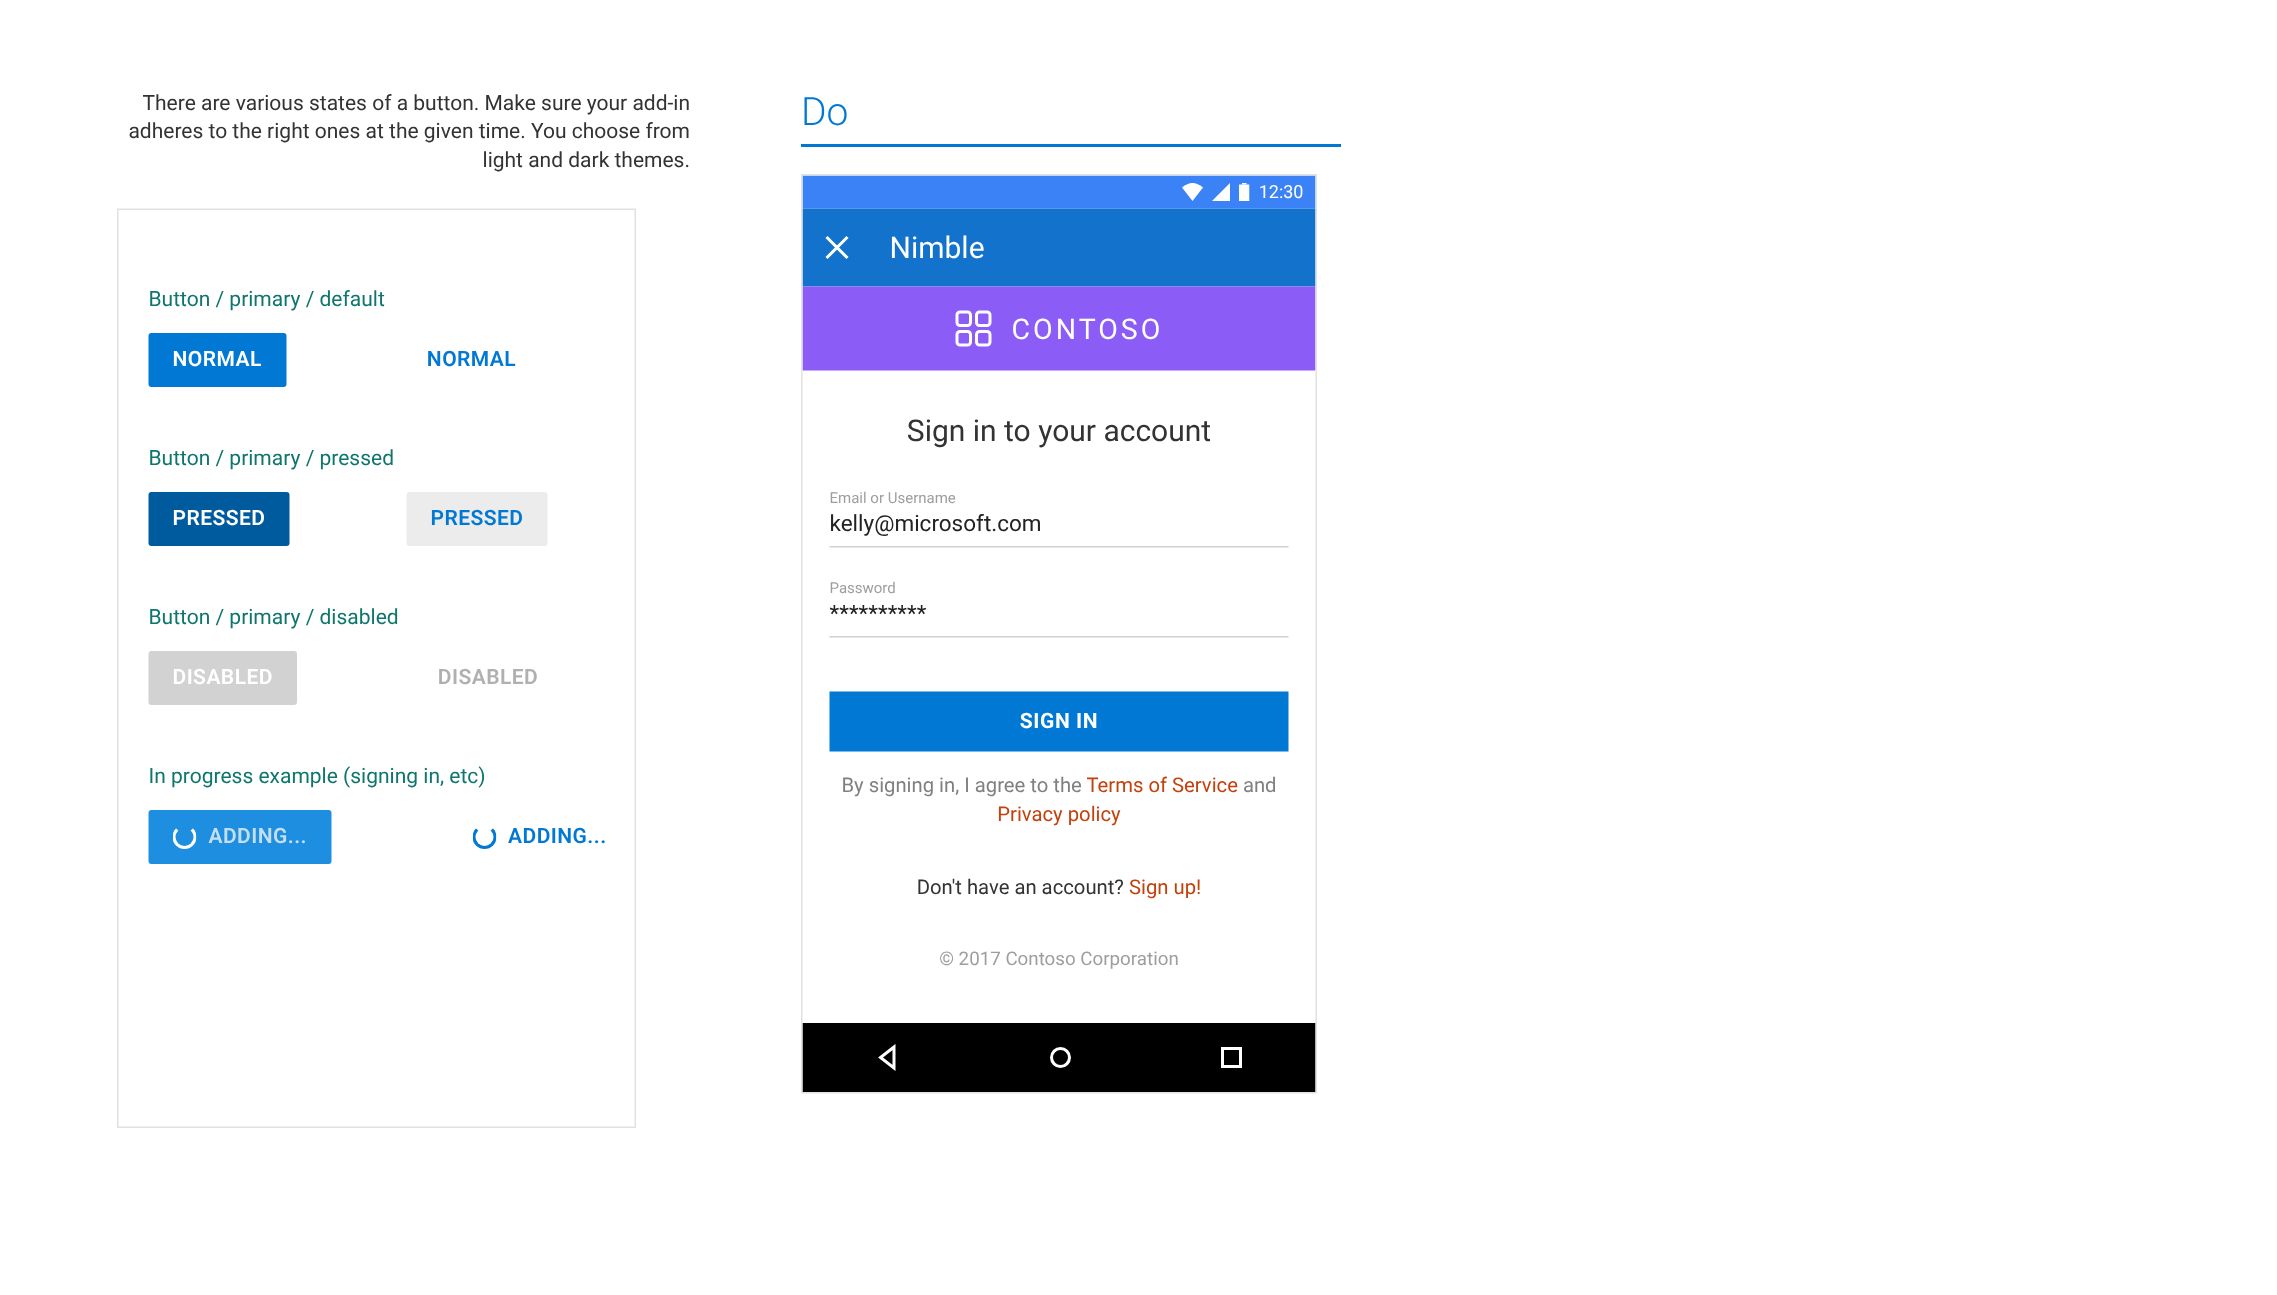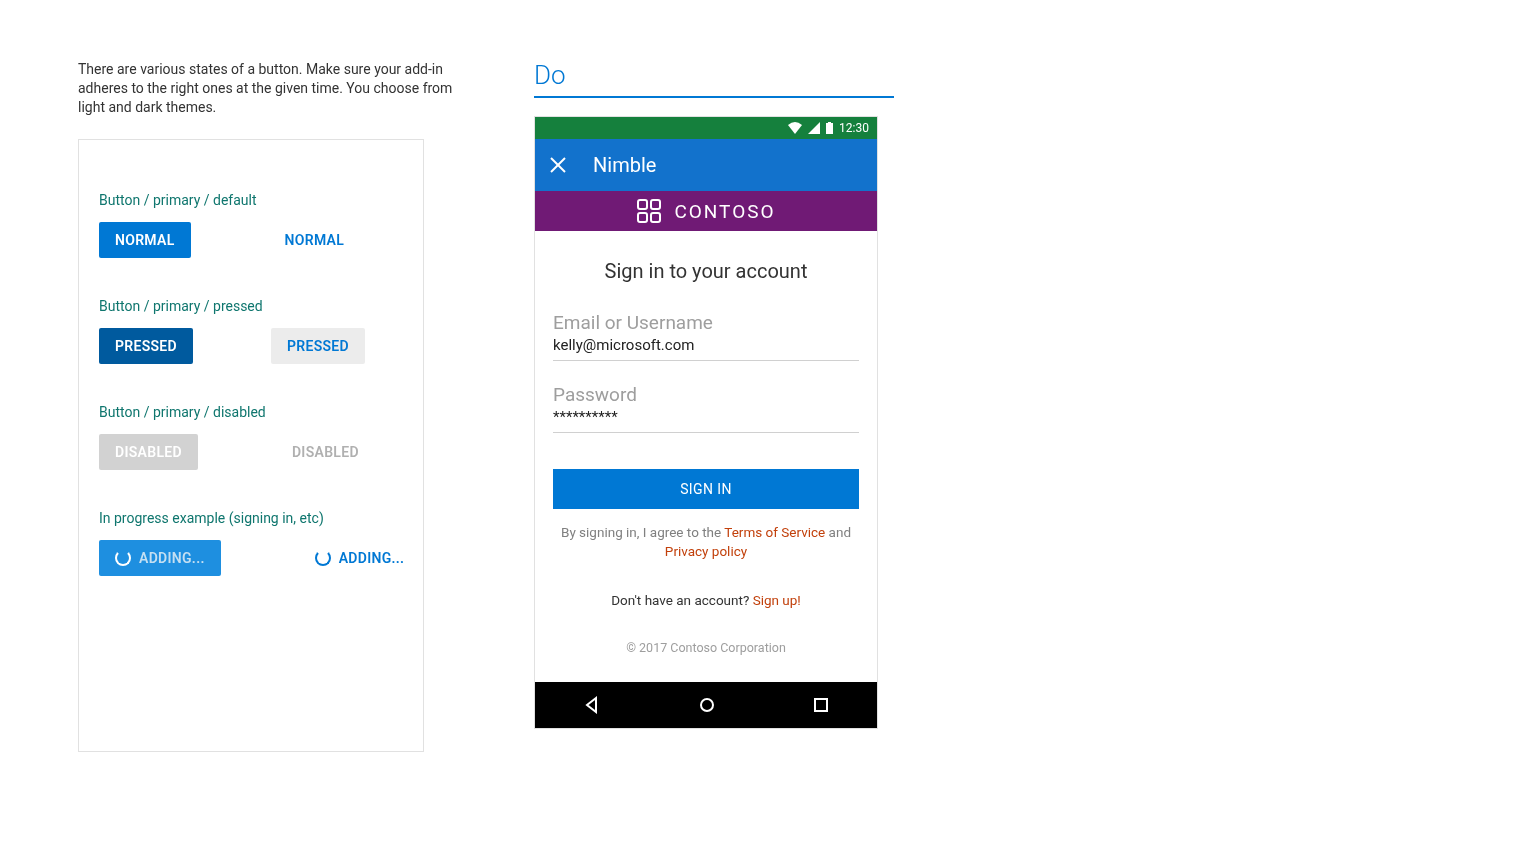--- a/index.html
+++ b/index.html
@@ -27,20 +27,21 @@
   }
   h1.section.do {
     color: #0078D4;
     border-bottom-color: #0078D4;
   }
   p.desc {
     font-size: 14px;
     color: #333;
     line-height: 1.35;
     margin-bottom: 22px;
+    text-align: right;
   }
 
   
   .card {
     border: 1px solid #E1E1E1;
     background: #fff;
     width: 346px;
     height: 613px;
     padding: 18px 20px;
   }
@@ -88,21 +89,21 @@
   .phone {
     width: 344px;
     height: 613px;
     border: 1px solid #E1E1E1;
     background: #fff;
     display: flex;
     flex-direction: column;
     overflow: hidden;
   }
   .statusbar {
-    background: #15803d;
+    background: #3b82f6;
     height: 22px;
     color: #fff;
     font-size: 12px;
     display: flex;
     align-items: center;
     justify-content: flex-end;
     gap: 6px;
     padding: 0 8px;
   }
   .statusbar svg { display:block; }
@@ -111,22 +112,22 @@
     height: 52px;
     display: flex;
     align-items: center;
     color: #fff;
     padding: 0 14px;
     gap: 26px;
     font-size: 20px;
   }
   .closeX { width: 18px; height: 18px; }
   .brandbar {
-    background: #701a75;
-    height: 40px;
+    background: #8b5cf6;
+    height: 56px;
     display: flex;
     align-items: center;
     justify-content: center;
     color: #fff;
     gap: 12px;
     font-size: 19px;
     letter-spacing: 2px;
     font-weight: 400;
   }
   .brand-icon { width: 26px; height: 26px; }
@@ -137,28 +138,28 @@
     flex-direction: column;
     align-items: center;
   }
   .signin h2 {
     font-size: 20px;
     font-weight: 400;
     color: #333;
     margin-bottom: 28px;
   }
   .field { width: 100%; margin-bottom: 22px; }
-  .field-label { font-size: 19px; color: #9E9E9E; margin-bottom: 2px; }
+  .field-label { font-size: 10px; color: #9E9E9E; margin-bottom: 2px; }
   .field-value { font-size: 15px; color: #222; padding-bottom: 6px;
                  border-bottom: 1px solid #D0D0D0; }
   .signin-btn {
     width: 100%; height: 40px;
     background: #0078D4; color: #fff;
     display: flex; align-items: center; justify-content: center;
-    font-size: 14px; font-weight: 400; letter-spacing: 0.4px;
+    font-size: 14px; font-weight: 700; letter-spacing: 0.4px;
     margin: 14px 0 14px 0;
   }
   .legal, .signup-line {
     font-size: 13.5px; color: #808080; text-align: center; line-height: 1.4;
   }
   .legal a, .signup-line a { color: #c2410c; text-decoration: none; }
   .signup-line { margin-top: 30px; color: #333; }
   .copyright { font-size: 12.5px; color: #9E9E9E; margin-top: 30px; }
   .navbar {
     background: #000;

